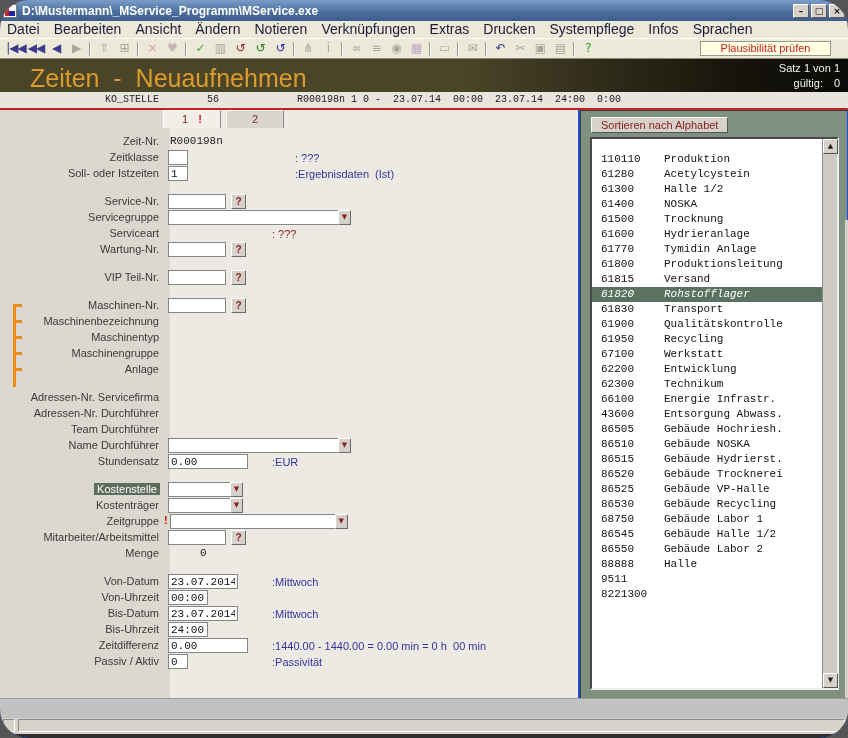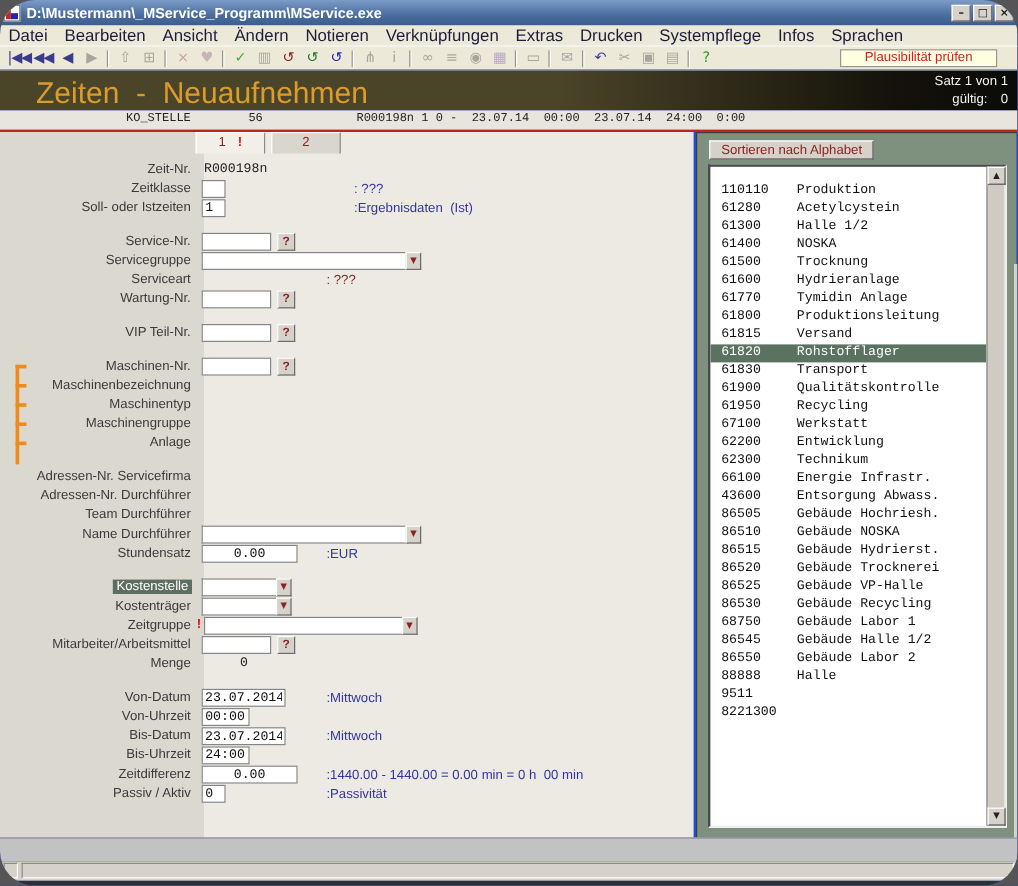--- a/index.html
+++ b/index.html
@@ -73,21 +73,21 @@
   .flabel.hl .lbltext{background:#5e6e5e;color:#fff;padding:0 3px;}
   .ctrl{display:inline-block;margin-left:8px;vertical-align:top;}
   .alertmark{display:inline-block;color:#e01010;font-weight:bold;font-size:11px;margin-left:4px;
     vertical-align:top;}
   .alertmark + .ctrl{margin-left:2px;}
   .tbox{background:#fff;border:1px solid #858585;height:15px;
     font-family:"Liberation Mono",monospace;font-size:11px;padding:0 2px;color:#111;
     vertical-align:top;display:inline-block;line-height:13px;}
   input.tbox{outline:none;}
   .w-xs{width:20px;} .w-s{width:40px;} .w-m{width:58px;} .w-l{width:70px;} .w-xl{width:80px;}
-  .tright{text-align:center;}
+  .tright{text-align:left;}
   .help{display:inline-block;width:15px;height:15px;margin-left:5px;background:#d6d2ca;
     border:1px solid;border-color:#fff #6a6a6a #6a6a6a #fff;color:#8b2222;
     font:bold 10px/13px "Liberation Sans",sans-serif;text-align:center;vertical-align:top;}
   .sel{display:inline-flex;vertical-align:top;}
   .sel .box{background:#fff;border:1px solid #858585;border-right:none;height:15px;}
   .sel.sz-wide .box{width:170px;} .sel.sz-wide2 .box{width:165px;} .sel.sz-sm .box{width:62px;}
   .dbtn{width:13px;height:15px;background:#d6d2ca;border:1px solid;
     border-color:#fff #6a6a6a #6a6a6a #fff;color:#8b2222;font-size:7px;line-height:13px;
     text-align:center;font-family:"DejaVu Sans",sans-serif;}
   .staticval{display:inline-block;margin-left:10px;font-family:"Liberation Mono",monospace;
@@ -104,21 +104,21 @@
   .rightpanel{position:absolute;left:580px;top:0;width:267px;height:100%;background:#7e907e;
     border-top:1px solid #3c3c3c;border-left:1px solid #3c3c3c;}
   .sortbtn{display:inline-block;margin:6px 0 0 10px;padding:1px 9px;background:#d6d2ca;
     border:1px solid;border-color:#fff #555 #555 #fff;color:#8b2222;font-size:11px;}
   .listbox{position:absolute;left:9px;top:26px;width:249px;height:553px;background:#fff;
     border:2px solid;border-color:#4a4a4a #eee #eee #4a4a4a;}
   .listitems{position:absolute;left:0;top:0;right:15px;bottom:0;padding-top:13px;overflow:hidden;}
   .litem{height:15px;line-height:15px;padding-left:9px;font-family:"Liberation Mono",monospace;
     font-size:11px;color:#111;white-space:pre;}
   .litem .code{display:inline-block;width:63px;}
-  .litem.selected{background:#5c7261;color:#fff;}
+  .litem.selected{background:#5c7261;color:#fff;font-style:italic;}
   .vscroll{position:absolute;right:0;top:0;width:15px;height:100%;background:#cfcbc3;
     border-left:1px solid #8a8a8a;}
   .sbtn{position:absolute;left:0;width:15px;height:15px;background:#d6d2ca;border:1px solid;
     border-color:#fff #555 #555 #fff;text-align:center;font-size:7px;line-height:13px;color:#222;
     font-family:"DejaVu Sans",sans-serif;}
   .sbtn.up{top:0;} .sbtn.down{bottom:0;}
 
   
   .rightedge{position:absolute;left:845px;top:110px;width:3px;height:588px;background:#d6d2ca;}
   .bandgray{position:absolute;left:0;top:698px;width:848px;height:20px;background:#c2c2c2;

